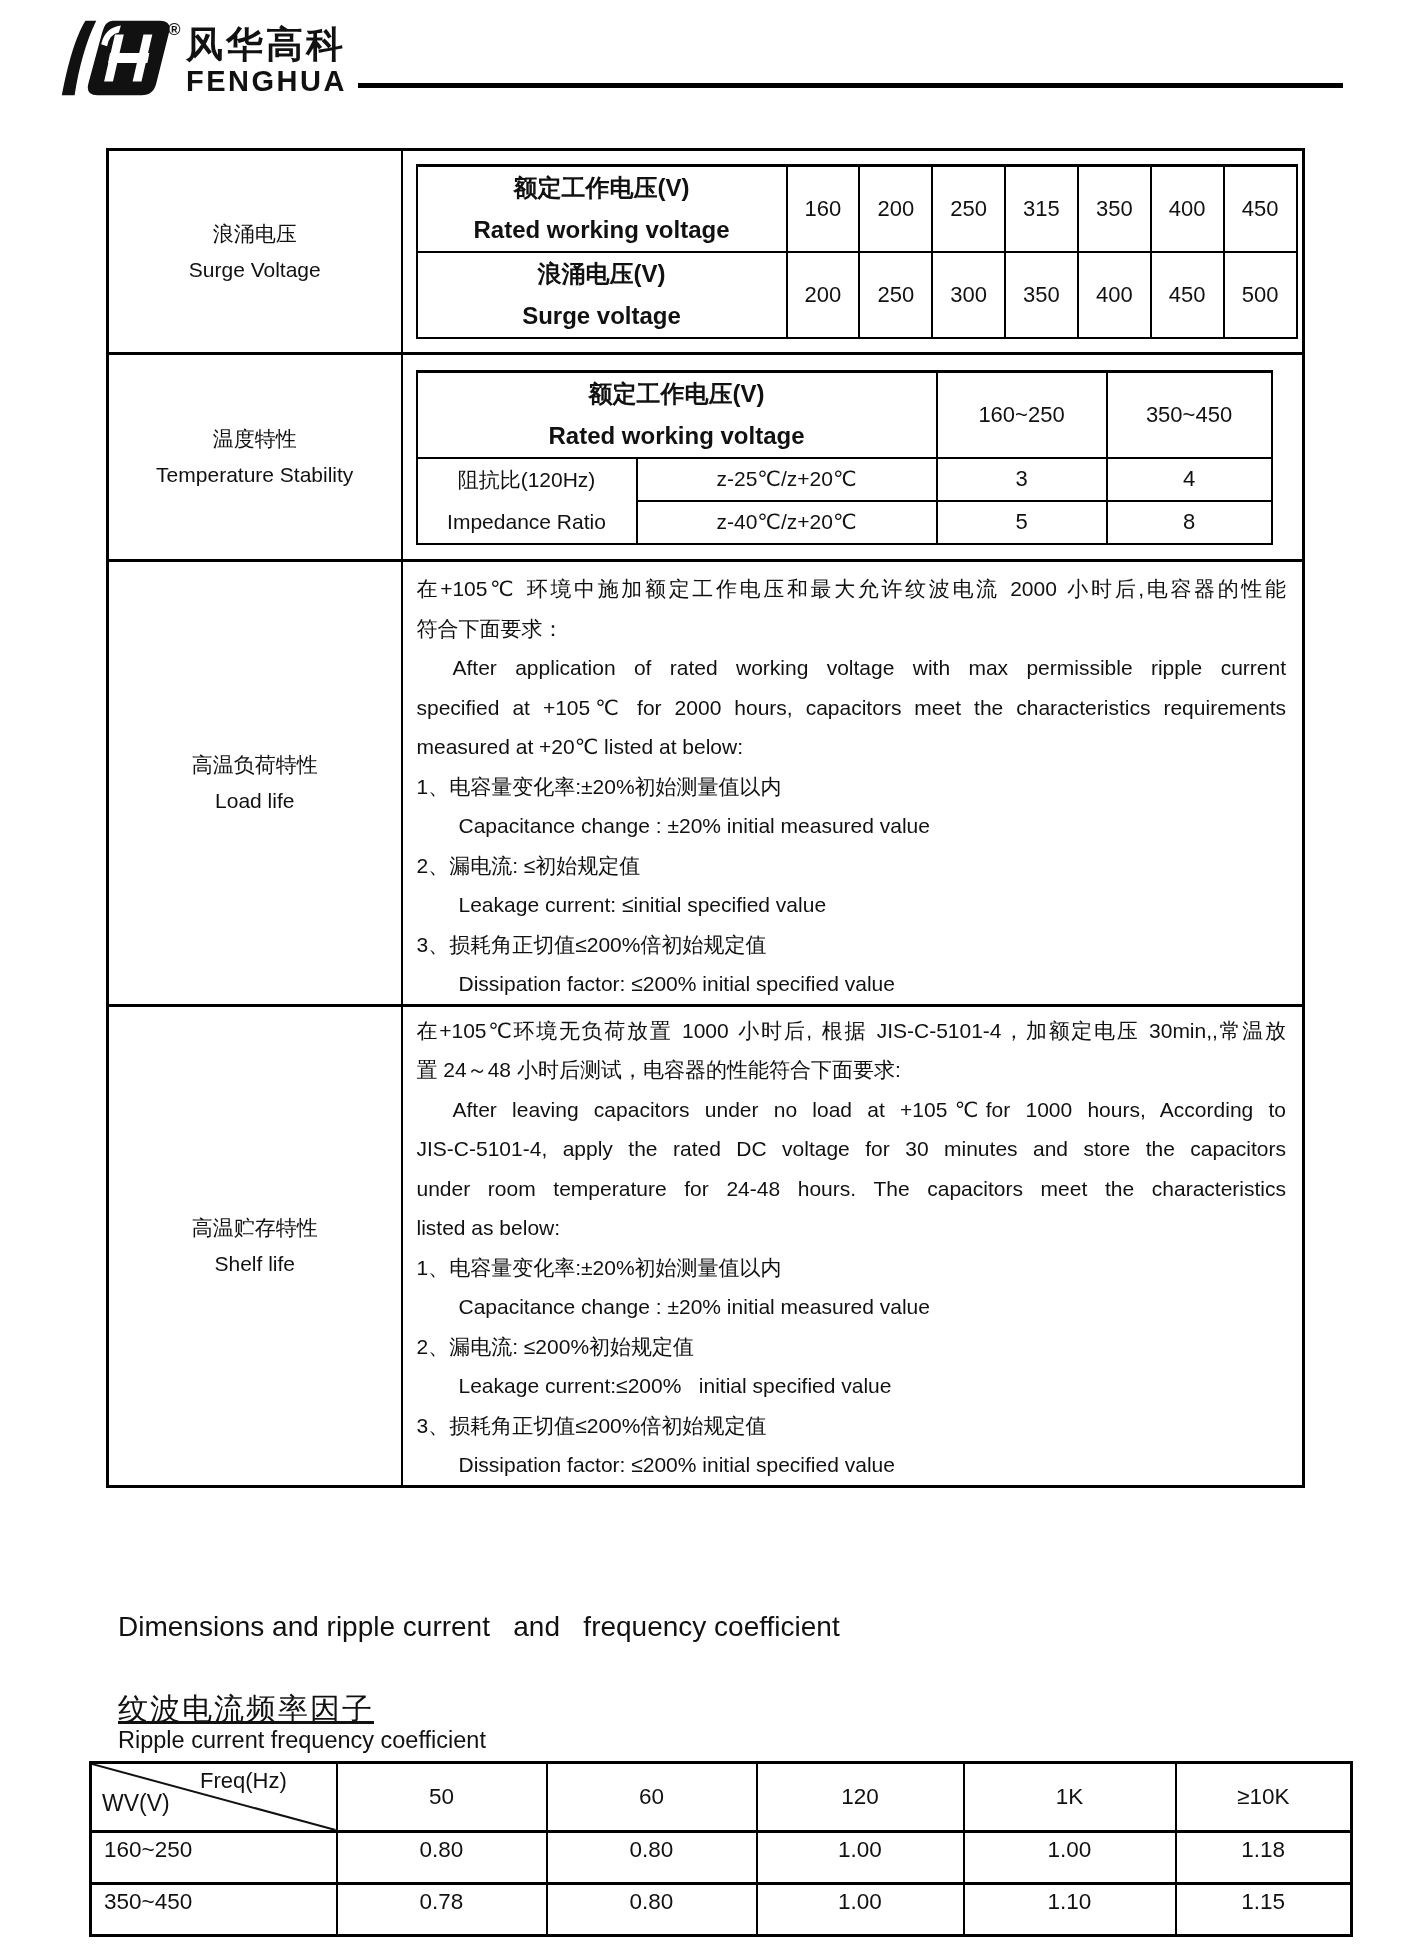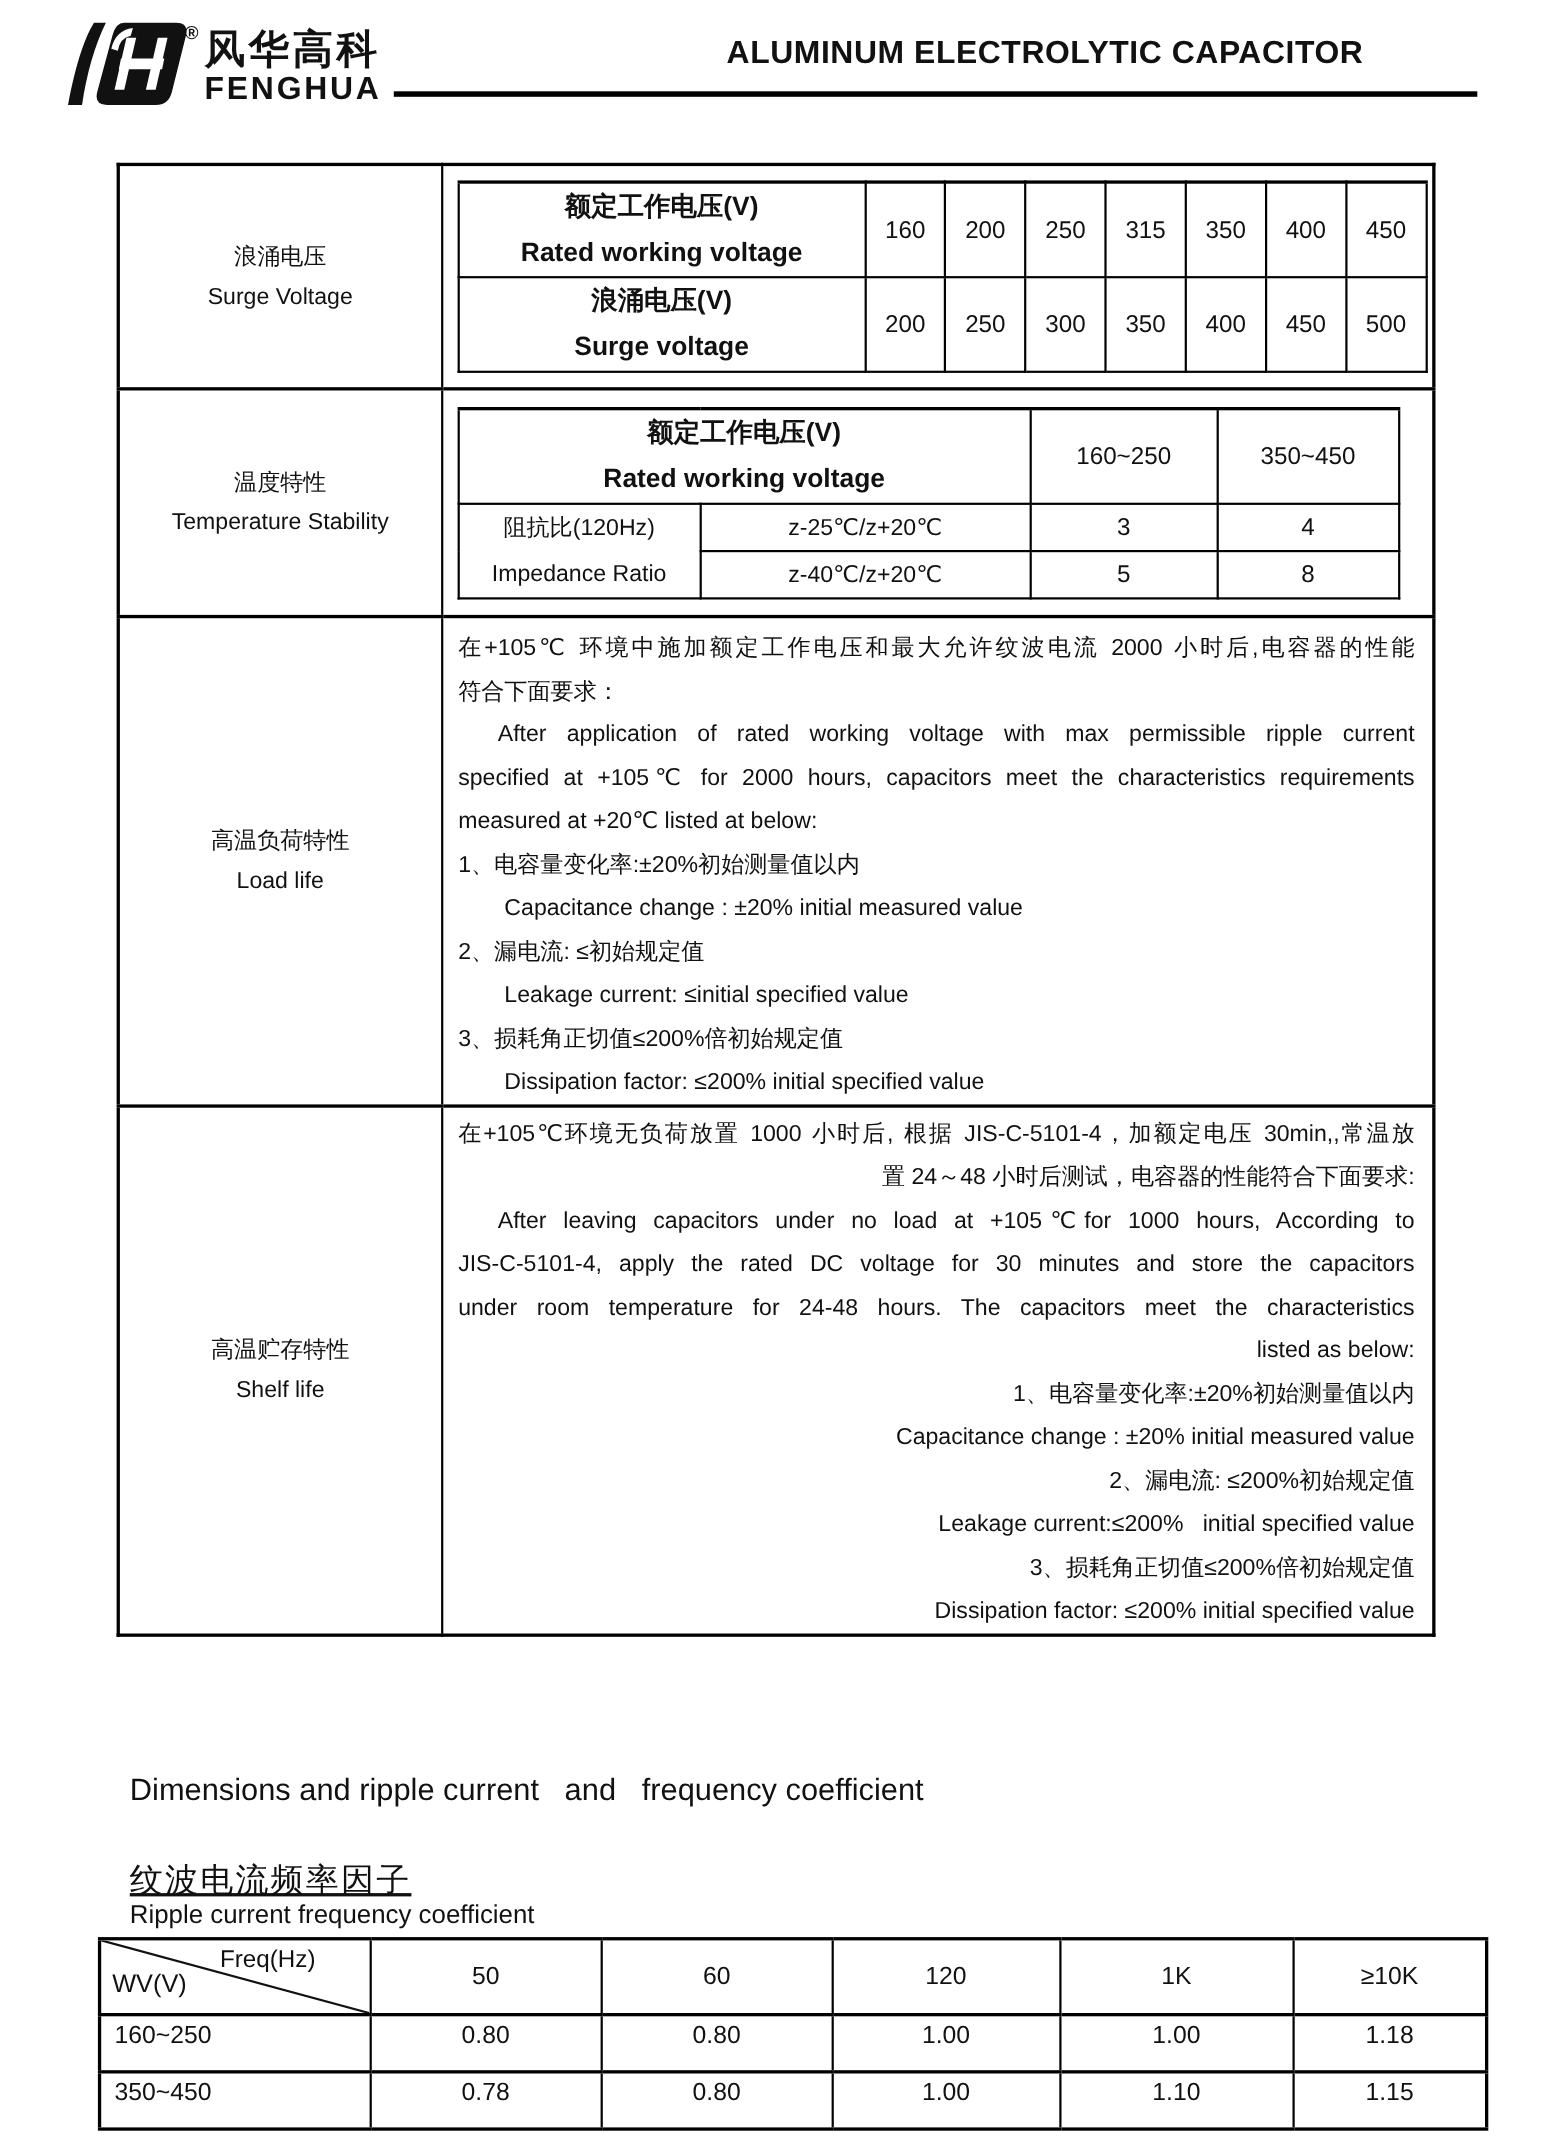--- a/index.html
+++ b/index.html
@@ -37,21 +37,21 @@
   .temp-tbl { width:855px; }
   .imp-cell { font-size:21px; line-height:42px; }
   .cond { font-size:21px; }
 
   .txt { vertical-align:top; text-align:left;margin-top:48px; }
   .txt-inner { padding:7px 16px 0 14px; }
   .tl { font-size:21px; line-height:39.5px; white-space:nowrap; }
   .just { white-space:normal; text-align:justify; text-align-last:justify; word-spacing:2px; }
   .ind { text-indent:36px; }
   .sub { padding-left:42px; }
-  .shelf .tl { line-height:39.5px;text-align:right; }
+  .shelf .tl { line-height:39.5px; }
 
   
   .sec-title { position:absolute; left:58px; top:1572px; font-size:27px; letter-spacing:1px; white-space:nowrap; }
   .sec-title .bullet { font-size:24px; margin-right:2px; }
   .sec-sub  { position:absolute; left:118px; top:1611px; font-size:28px; white-space:nowrap; }
   .rip-cn   { position:absolute; left:118px; top:1689px; font-size:30px; letter-spacing:2px; white-space:nowrap;text-decoration:underline; }
   .rip-en   { position:absolute; left:118px; top:1727px; font-size:23.5px; white-space:nowrap; }
 
   
   .freq { position:absolute; left:89px; top:1761px; width:1261px; table-layout:fixed; border:3px solid #000; }
@@ -77,21 +77,20 @@
       <path d="M64,16 L73,16 L62,64 L53,64 Z" fill="#fff"></path>
       <path d="M93,16 L102,16 L91,64 L82,64 Z" fill="#fff"></path>
       <path d="M59,35 L99,35 L97,45 L57,45 Z" fill="#fff"></path>
     </svg>
     <div class="brand">
       <div class="brand-cn">风华高科</div>
       <div class="brand-en">FENGHUA</div>
     </div>
   </div>
   <div class="reg-mark">®</div>
-  <div class="doc-title">ALUMINUM ELECTROLYTIC CAPACITOR</div>
   <div class="header-rule"></div>
 
   <table class="spec">
     <colgroup>
         <col style="width:294px">
         <col>
       </colgroup>
     <tbody>
 
     <tr>

